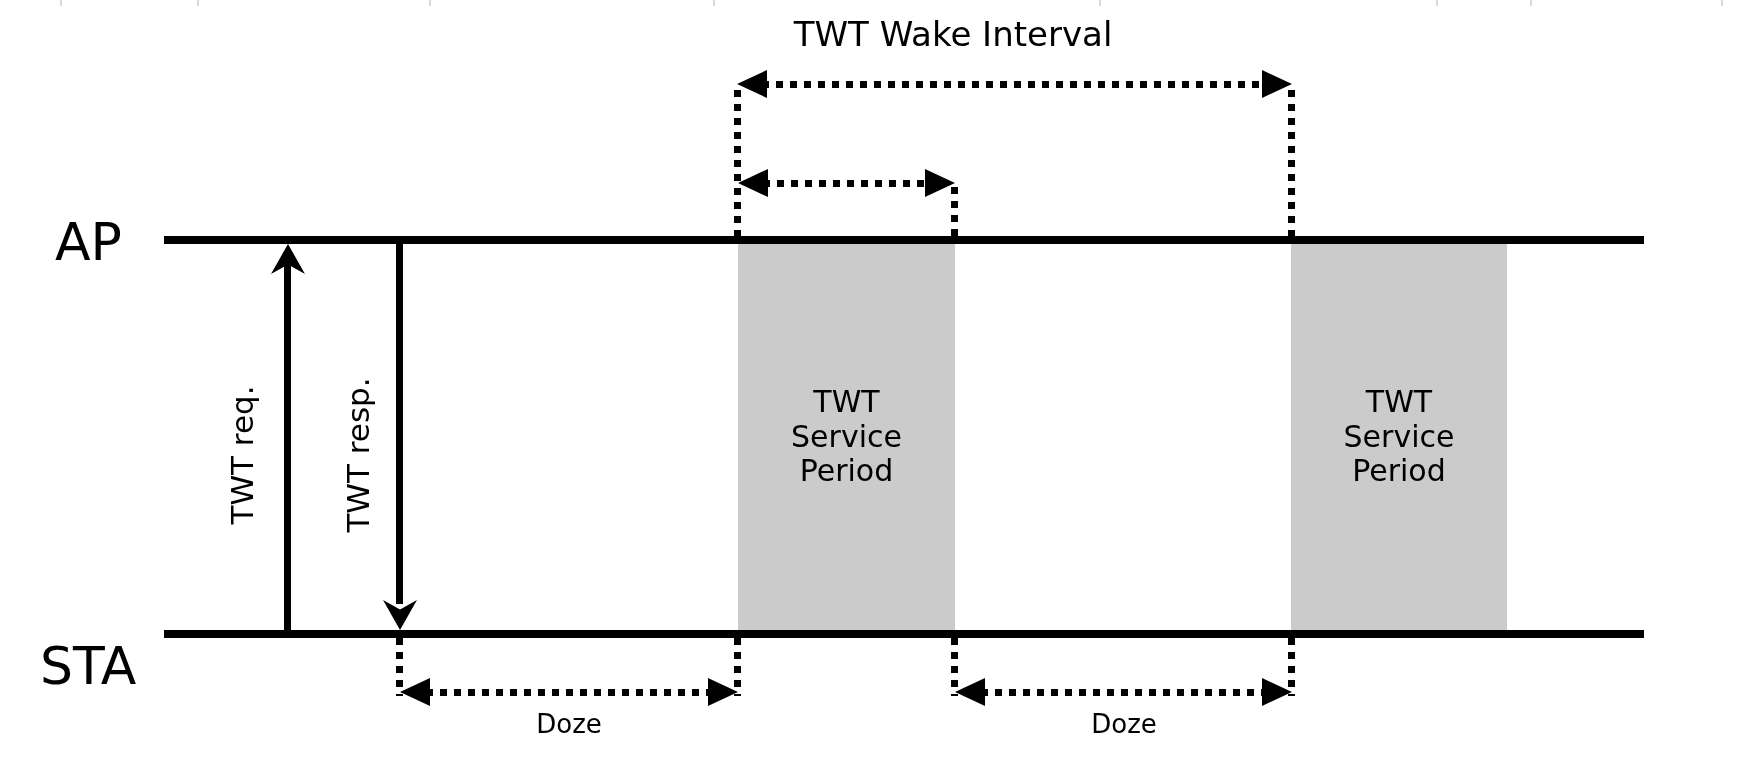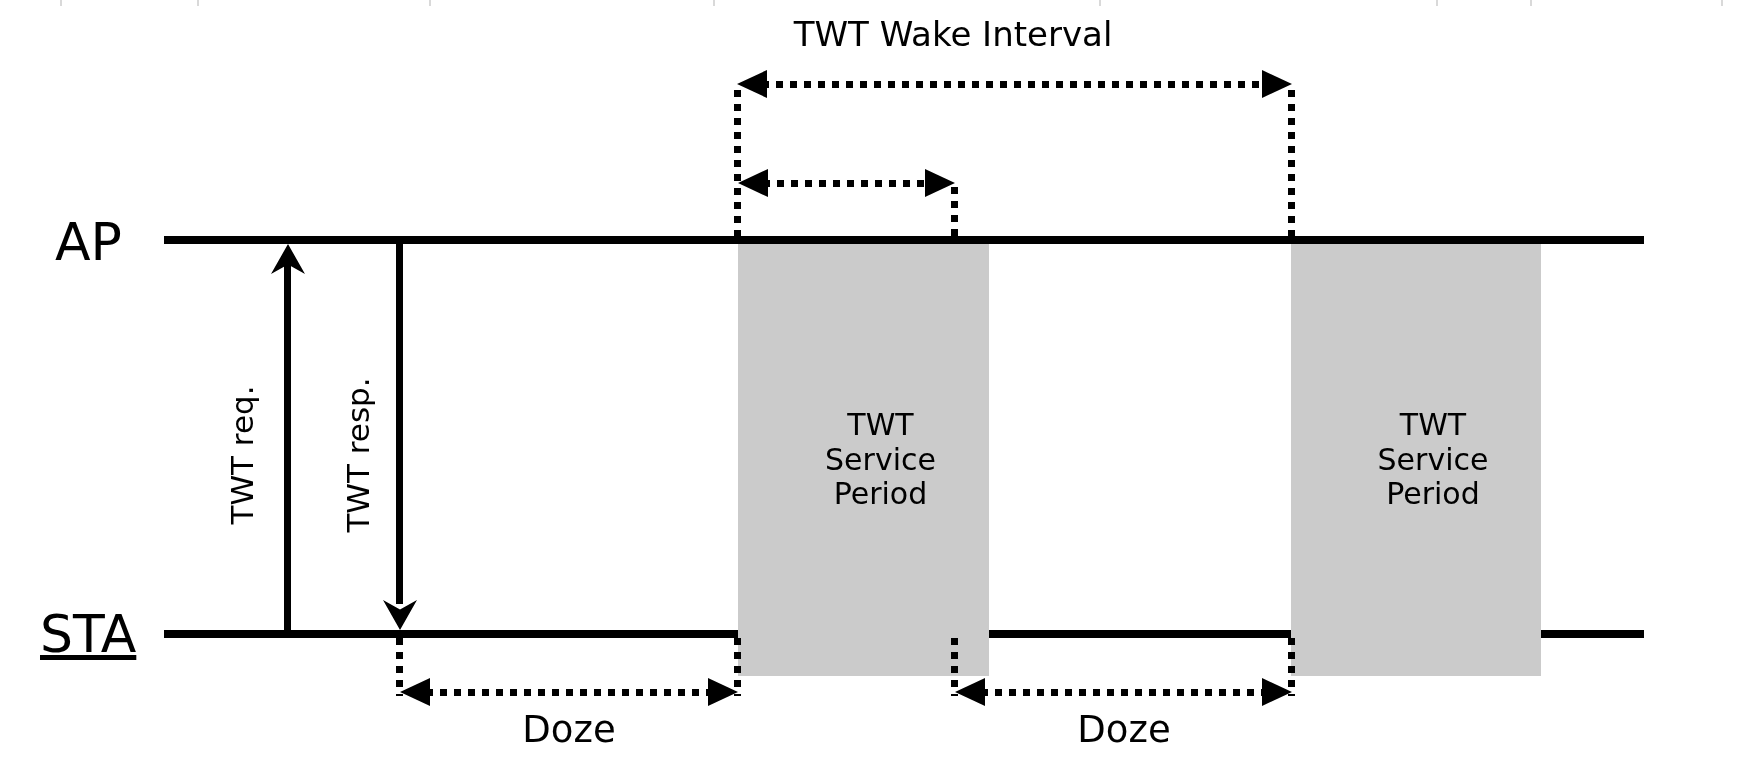--- a/index.html
+++ b/index.html
@@ -14,42 +14,42 @@
   }
 
   
   .timeline { position: absolute; left: 164px; width: 1480px; height: 8px; background: #000; }
   .ap-line  { top: 236px; }
   .sta-line { top: 630px; }
 
   
   .tl-label { position: absolute; font-size: 52px; line-height: 1; font-weight: 400; }
   .ap-label  { left: 55px; top: 216px; text-align: center; }
-  .sta-label { left: 40px; top: 608px; text-decoration: underline; }
+  .sta-label { left: 40px; top: 640px; }
 
   
   .vshaft { position: absolute; width: 7px; background: #000; }
   .req-shaft  { left: 284px; top: 262px; height: 368px; }
   .resp-shaft { left: 396px; top: 244px; height: 360px; }
   .chev { position: absolute; width: 34px; height: 30px; background: #000; }
   .chev-up   { left: 271px; top: 244px; clip-path: polygon(50% 0, 100% 100%, 50% 68%, 0 100%); }
   .chev-down { left: 383px; top: 600px; clip-path: polygon(50% 100%, 100% 0, 50% 32%, 0 0); }
 
   
   .vlabel {
     position: absolute; font-size: 31px; line-height: 1; white-space: nowrap;
     transform: translate(-50%, -50%) rotate(-90deg);
   }
   .req-label  { left: 242px; top: 455px; }
   .resp-label { left: 358px; top: 455px; }
 
   
   .service-box {
-    position: absolute; top: 244px; height: 432px; background: #cbcbcb;
-    display: flex; align-items: center; justify-content: center; padding-left: 34px;
+    position: absolute; top: 244px; height: 386px; background: #cbcbcb;
+    display: flex; align-items: center; justify-content: center;
   }
   .sp-1 { left: 738px;  width: 217px; }
   .sp-2 { left: 1291px; width: 216px; }
   .sp-text { font-size: 30px; line-height: 1.16; text-align: center; white-space: pre-line; }
 
   
   .hdots { position: absolute; height: 7px;
            background: repeating-linear-gradient(to right, #000 0 7px, transparent 7px 14px); }
   .vdots { position: absolute; width: 7px;
            background: repeating-linear-gradient(to bottom, #000 0 7px, transparent 7px 14px); }
@@ -84,21 +84,21 @@
   .c-dz1-l { left: 396px;  top: 638px; height: 58px;  }
   .c-dz1-r { left: 734px;  top: 638px; height: 58px;  }
   .c-dz2-l { left: 951px;  top: 638px; height: 58px;  }
   .c-dz2-r { left: 1288px; top: 638px; height: 58px;  }
 
   
   .ann { position: absolute; font-size: 34px; line-height: 1; white-space: nowrap;
          transform: translateX(-50%); }
   .wi-label { left: 905px; top: 17px; margin-left: 48px; }
   .wd-label { left: 911px; top: 131px; }
-  .dz-label { font-size: 37px; }
+  .dz-label { font-size: 26px; }
   .dz1-label { left: 569px;  top: 711px; }
   .dz2-label { left: 1124px; top: 711px; }
 
   
   .top-tick { position: absolute; top: 0; width: 2px; height: 6px; background: #d9d9d9; }
 </style>
 </head>
 <body>
 
 <div class="canvas">

